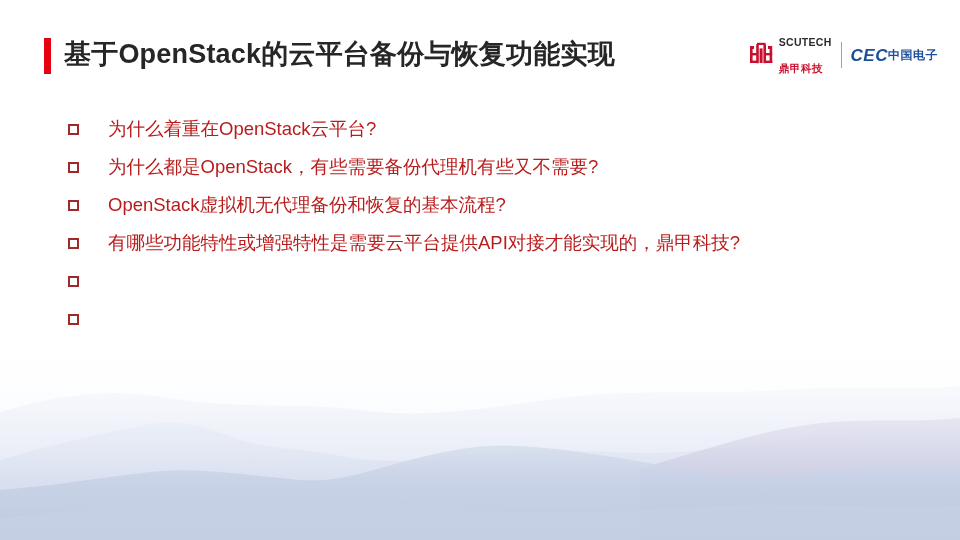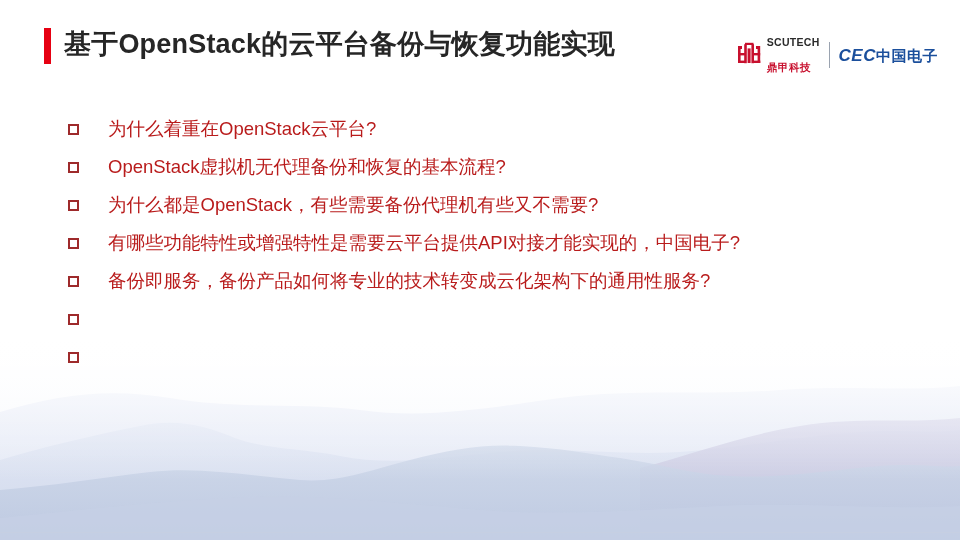--- a/index.html
+++ b/index.html
@@ -41,21 +41,21 @@
     width: 960px;
     height: 1px;
     background: #c7cfe2;
     opacity: .75;
   }
 
   
   .title-row {
     position: absolute;
     left: 0;
-    top: 24px;
+    top: 34px;
     width: 960px;
     height: 44px;
   }
   .title-accent {
     position: absolute;
     left: 44px;
     top: 4px;
     width: 7px;
     height: 36px;
     background: #e60012;
@@ -99,21 +99,20 @@
     font-weight: bold;
     color: #2b2b2b;
     letter-spacing: .3px;
   }
   .scutech-cn {
     font-size: 10.5px;
     font-weight: bold;
     color: #c8102e;
     letter-spacing: .6px;
     margin-top: 15px;
-    font-family: Liberation Serif, serif;
   }
   .logo-divider {
     width: 1px;
     height: 26px;
     background: #9aa3b0;
     margin: 0 9px;
   }
   .logo-cec {
     display: flex;
     flex-direction: row;
@@ -122,21 +121,21 @@
     line-height: 1;
   }
   .cec-en {
     font-size: 17px;
     font-weight: bold;
     font-style: italic;
     color: #1b4f9c;
     letter-spacing: .5px;
   }
   .cec-cn {
-    font-size: 15px;
+    font-size: 12px;
     font-weight: bold;
     color: #1b4f9c;
     letter-spacing: .5px;
     margin-top: 0;
   }
 
   
   .bullet-list {
     position: absolute;
     left: 0;
@@ -274,37 +273,33 @@
 
   <div class="bullet-list">
 
     <div class="bullet-item">
       <span class="bullet-marker"></span>
       <span class="bullet-text">为什么着重在OpenStack云平台?</span>
     </div>
 
     <div class="bullet-item">
       <span class="bullet-marker"></span>
+      <span class="bullet-text">为什么都是OpenStack，有些需要备份代理机有些又不需要?</span>
+    </div>
+
+    <div class="bullet-item">
+      <span class="bullet-marker"></span>
       <span class="bullet-text">OpenStack虚拟机无代理备份和恢复的基本流程?</span>
     </div>
 
     <div class="bullet-item">
       <span class="bullet-marker"></span>
-      <span class="bullet-text">为什么都是OpenStack，有些需要备份代理机有些又不需要?</span>
-    </div>
-
-    <div class="bullet-item">
-      <span class="bullet-marker"></span>
-      <span class="bullet-text">有哪些功能特性或增强特性是需要云平台提供API对接才能实现的，中国电子?</span>
-    </div>
-
-    <div class="bullet-item">
-      <span class="bullet-marker"></span>
-      <span class="bullet-text">备份即服务，备份产品如何将专业的技术转变成云化架构下的通用性服务?</span>
-    </div>
+      <span class="bullet-text">有哪些功能特性或增强特性是需要云平台提供API对接才能实现的，鼎甲科技?</span>
+    </div>
+
 
     <div class="bullet-item">
       <span class="bullet-marker"></span>
     </div>
 
     <div class="bullet-item">
       <span class="bullet-marker"></span>
     </div>
 
   </div>

